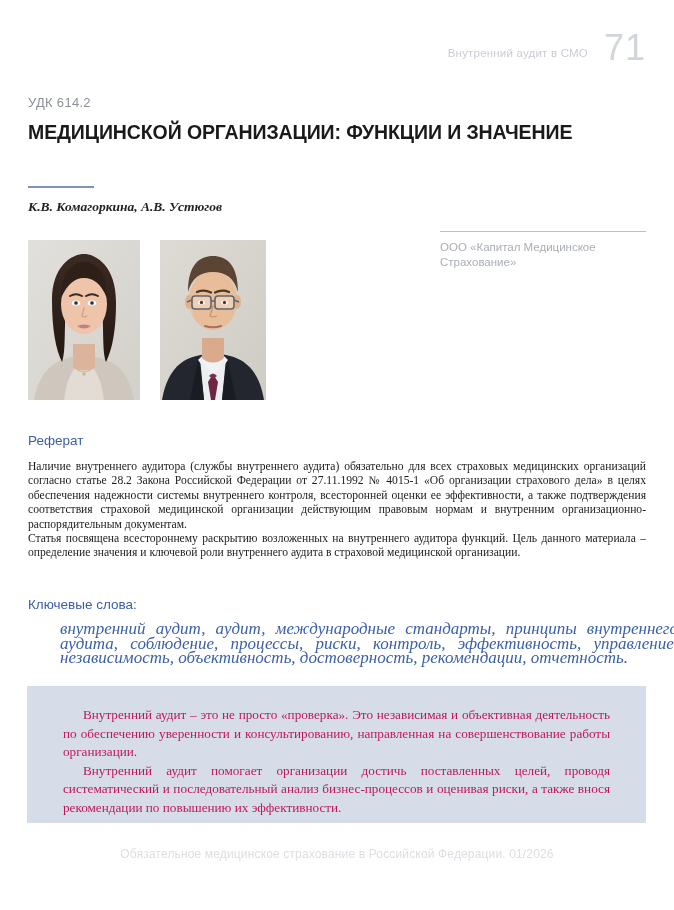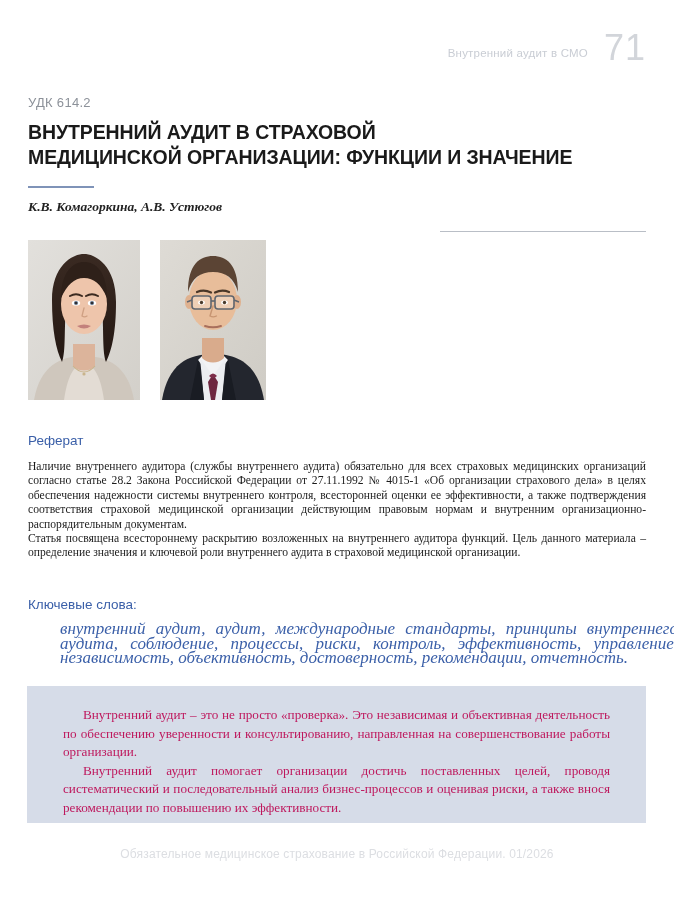--- a/index.html
+++ b/index.html
@@ -211,21 +211,20 @@
 <div class="page">
 
   <div class="runhead">
     <div class="runhead-title">Внутренний аудит в СМО</div>
     <div class="runhead-pageno">71</div>
   </div>
 
   <div class="udc">УДК 614.2</div>
 
   <div class="title">
-    <span class="title-line">ВНУТРЕННИЙ АУДИТ В СТРАХОВОЙ</span>
     <span class="title-line">МЕДИЦИНСКОЙ ОРГАНИЗАЦИИ: ФУНКЦИИ И ЗНАЧЕНИЕ</span>
   </div>
   <div class="title-rule"></div>
 
   <div class="authors">К.В. Комагоркина, А.В. Устюгов</div>
 
   <div class="photo photo-left">
     <svg viewBox="0 0 112 160" preserveAspectRatio="xMidYMid slice">
       <defs>
         <linearGradient id="bgL" x1="0" y1="0" x2="1" y2="1">
@@ -313,20 +312,21 @@
       <circle cx="41.5" cy="62.5" r="1.7" fill="#4a3b2c"></circle>
       <circle cx="64.5" cy="62.5" r="1.7" fill="#4a3b2c"></circle>
 
       <path d="M53 66 L50 76 q3.2 1.8 6.4 0" stroke="#c79572" stroke-width="1.4" fill="none" stroke-linecap="round"></path>
 
       <path d="M45 86 q8 2.6 16 0" stroke="#a86f5c" stroke-width="1.9" fill="none" stroke-linecap="round"></path>
     </svg>
   </div>
 
   <div class="affil-rule"></div>
+  <div class="affil">ООО «Капитал Медицинское Страхование»</div>
 
   <div class="sec-heading abstract-heading">Реферат</div>
   <div class="abstract-body">
     <p>Наличие внутреннего аудитора (службы внутреннего аудита) обязательно для всех страховых медицинских организаций согласно статье 28.2 Закона Российской Федерации от 27.11.1992 № 4015-1 «Об организации страхового дела» в целях обеспечения надежности системы внутреннего контроля, всесторонней оценки ее эффективности, а также подтверждения соответствия страховой медицинской организации действующим правовым нормам и внутренним организационно-распорядительным документам.</p>
     <p>Статья посвящена всестороннему раскрытию возложенных на внутреннего аудитора функций. Цель данного материала – определение значения и ключевой роли внутреннего аудита в страховой медицинской организации.</p>
   </div>
 
   <div class="sec-heading keywords-heading">Ключевые слова:</div>
   <div class="keywords-body">внутренний аудит, аудит, международные стандарты, принципы внутреннего аудита, соблюдение, процессы, риски, контроль, эффективность, управление, независимость, объективность, достоверность, рекомендации, отчетность.</div>
 

